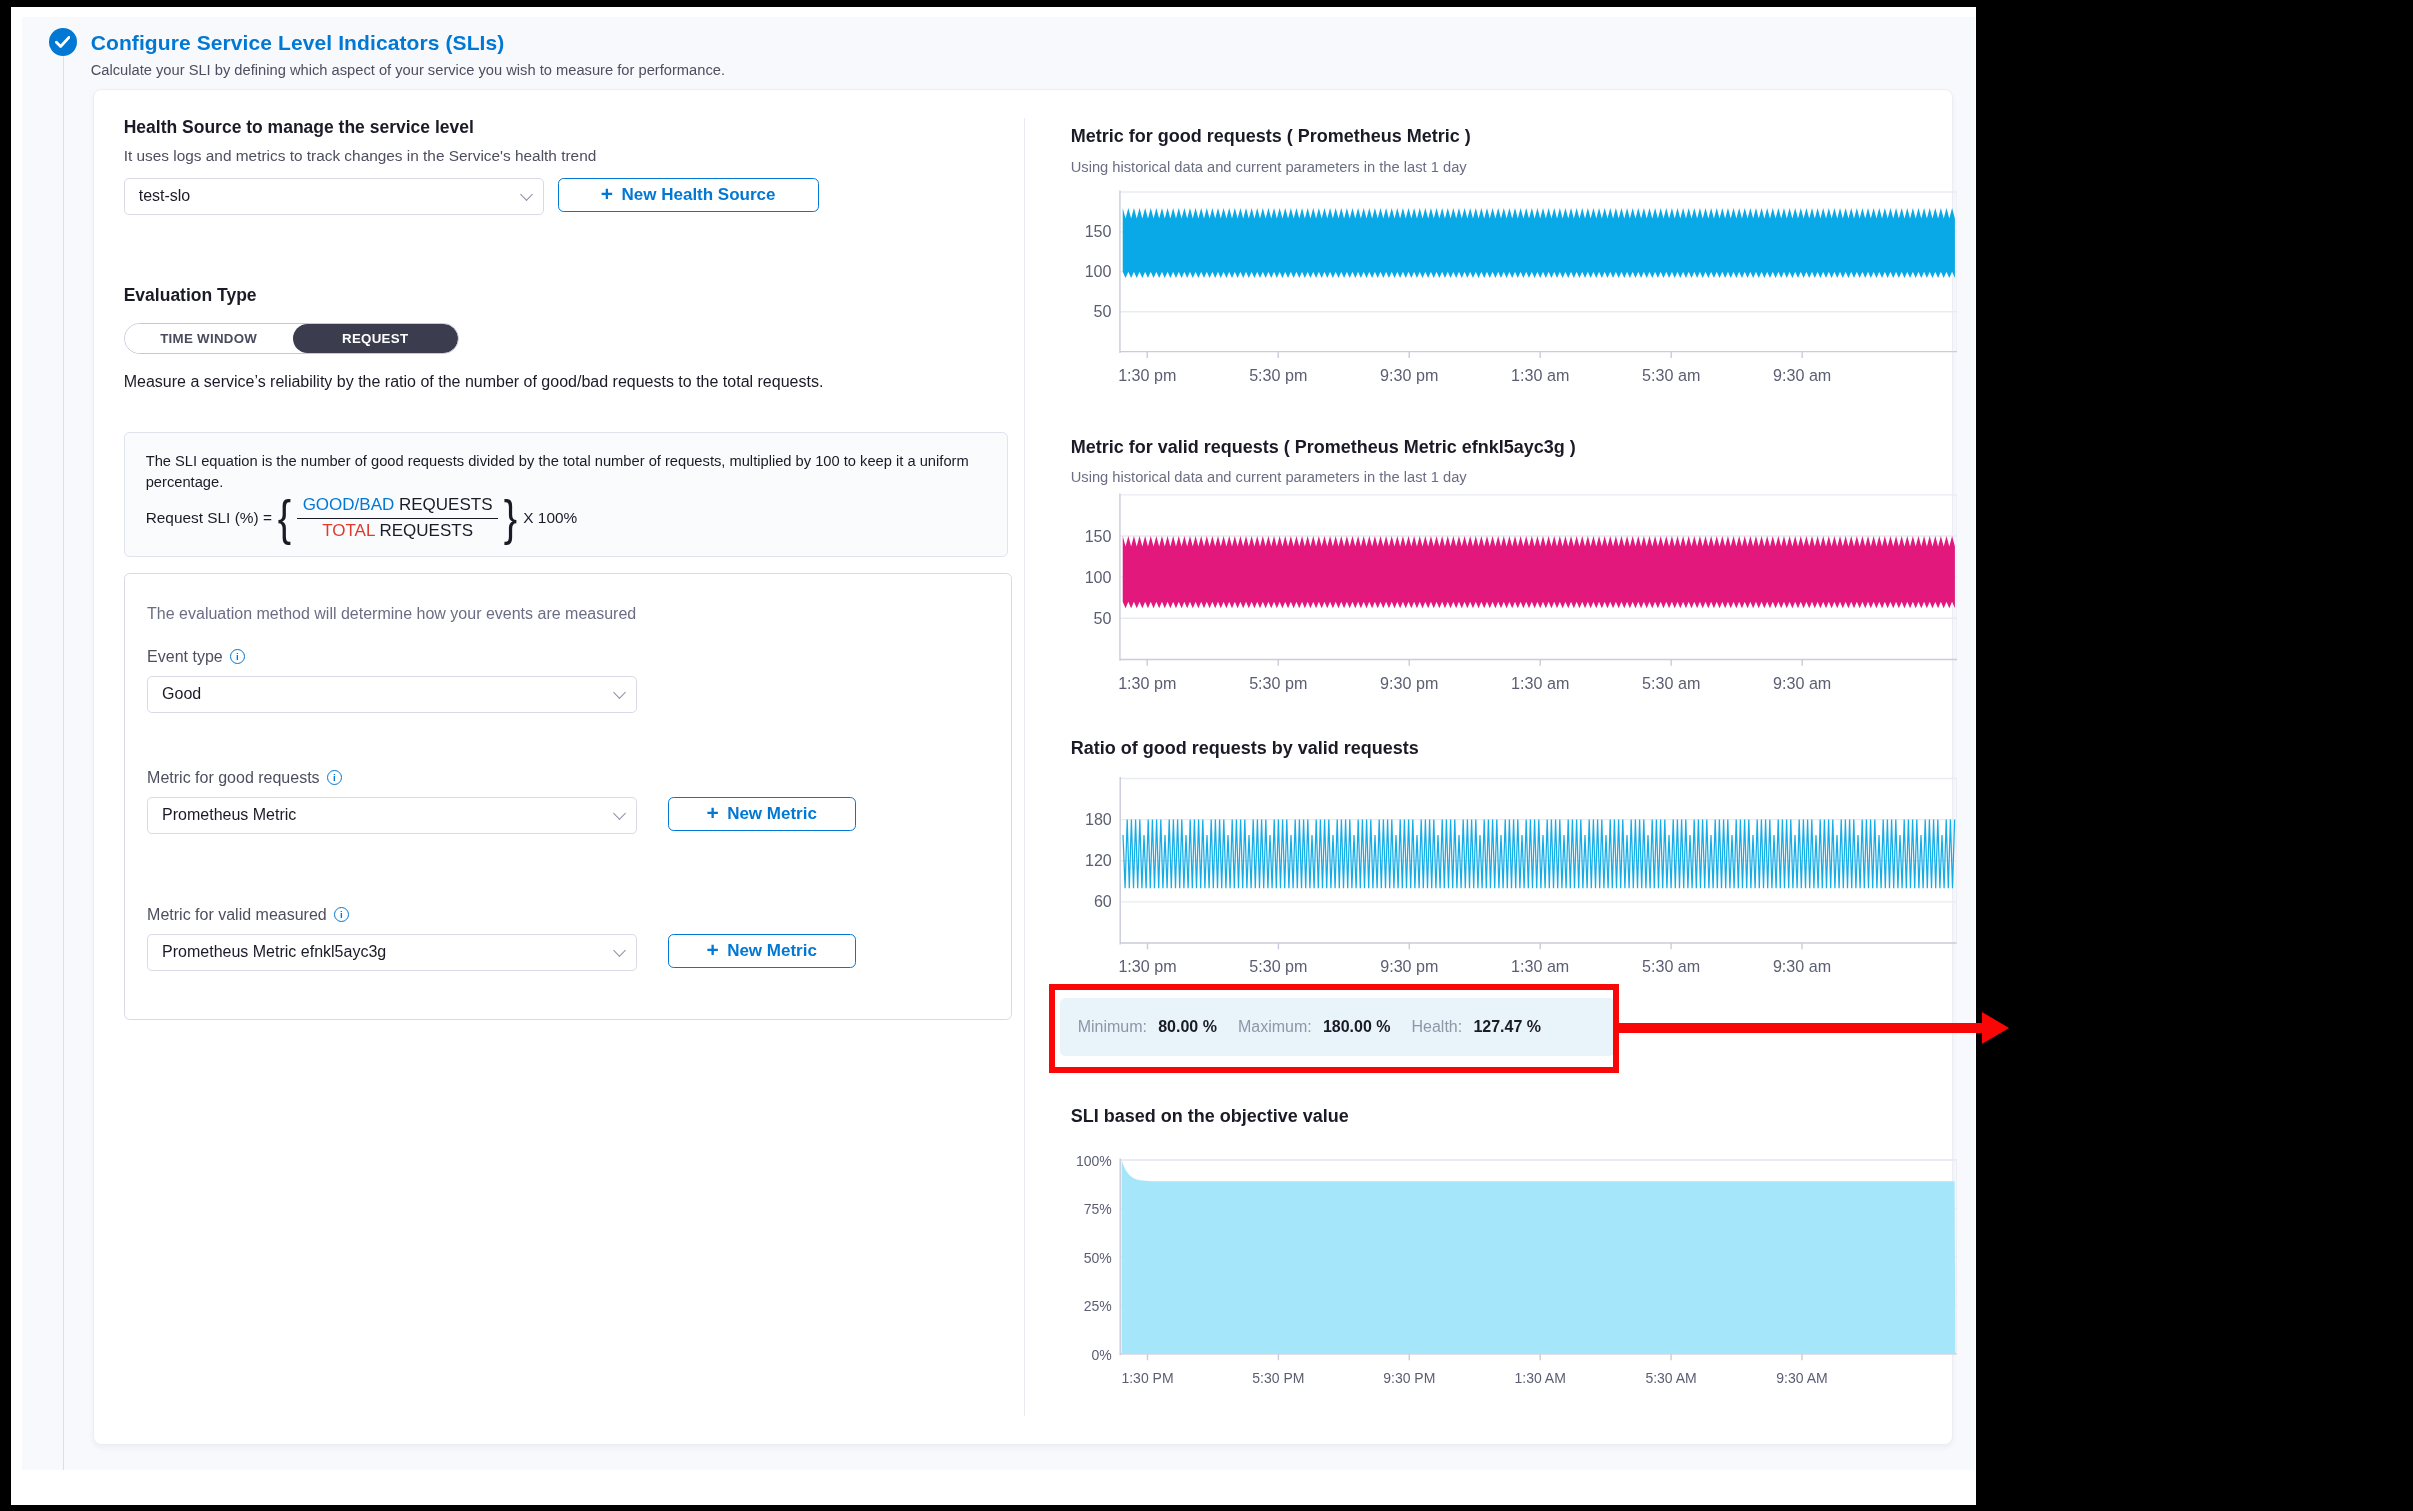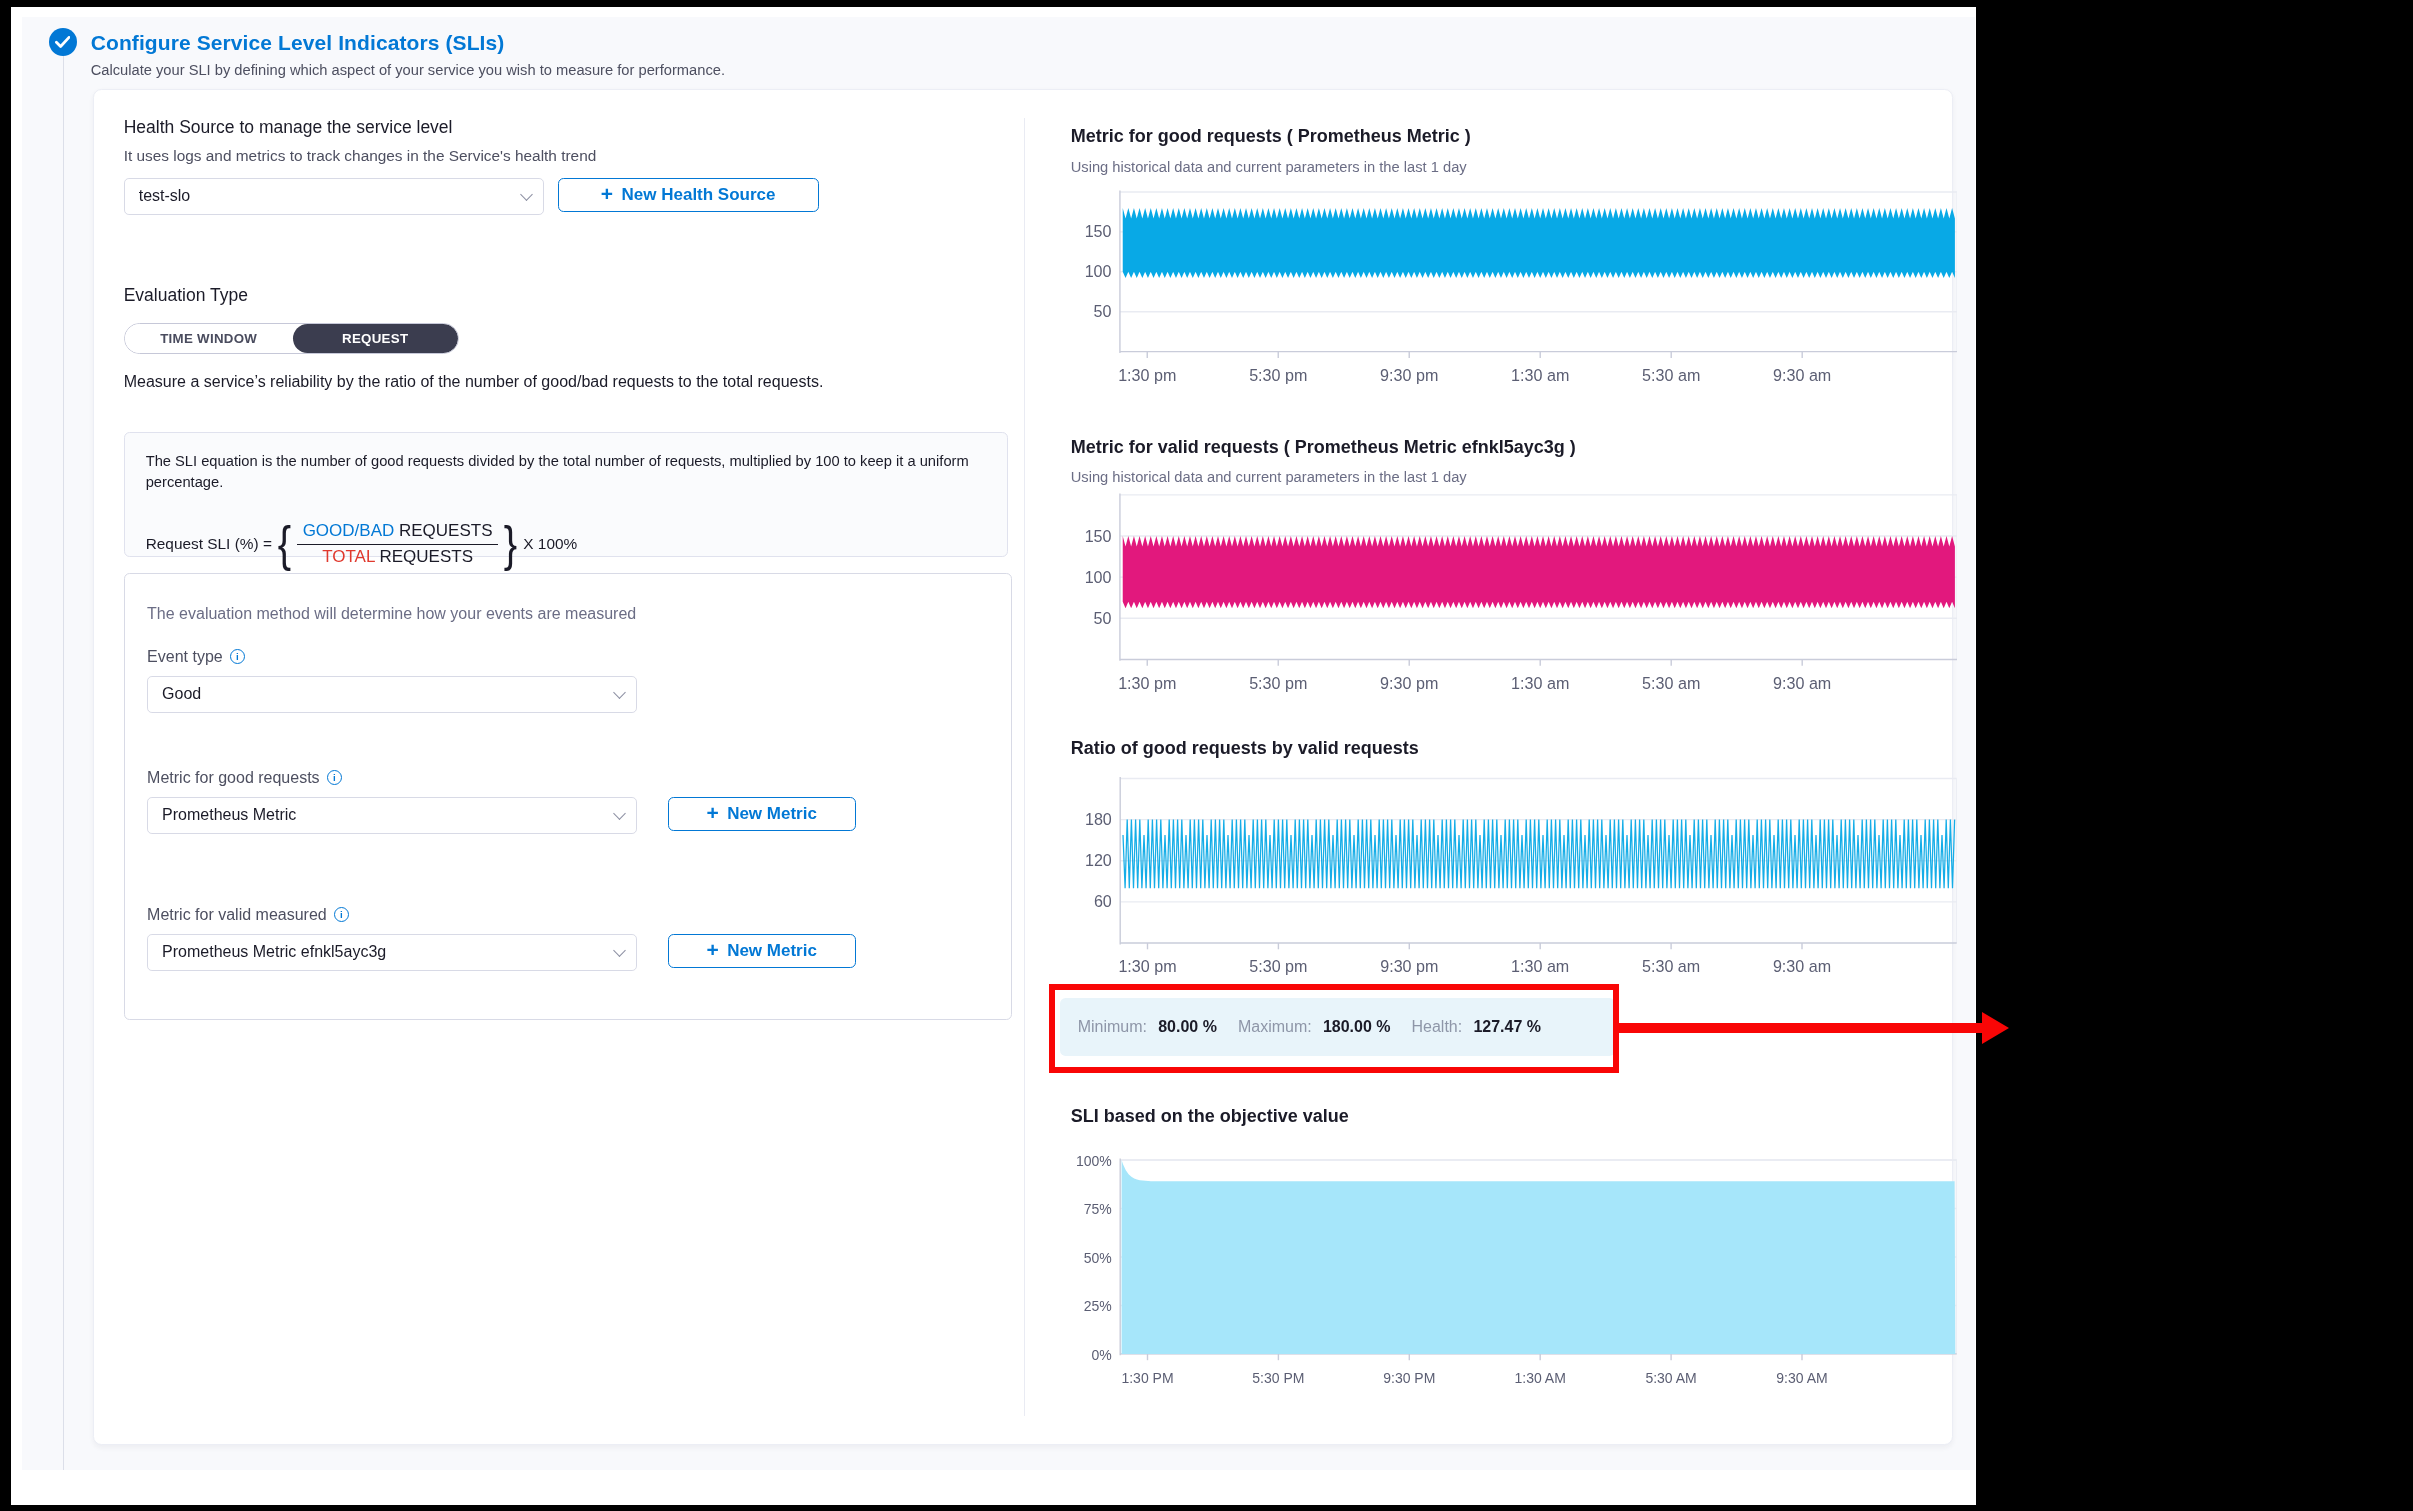--- a/index.html
+++ b/index.html
@@ -11,41 +11,41 @@
   .stepper-rail { position:absolute; left:41px; top:19.6px; bottom:0; width:1.4px; background:#dcdfe9; }
   .check-circle { position:absolute; left:27px; top:11.2px; width:28px; height:28px; border-radius:50%;
     background:#0278d5; display:flex; align-items:center; justify-content:center; }
   .page-title { position:absolute; left:69px; top:14.7px; font-size:21px; font-weight:bold; color:#0278d5; letter-spacing:0.1px; }
   .page-subtitle { position:absolute; left:69px; top:45px; font-size:14.7px; color:#4d4f60; }
   .card { position:absolute; left:71px; top:72px; width:1860px; height:1356px; background:#fff;
     border:0.7px solid #eceef5; border-radius:8.4px; box-shadow:0 2.1px 5.6px rgba(40,41,61,.05); }
   .v-divider { position:absolute; left:930px; top:28px; bottom:28px; width:1.4px; background:#e9ebf3; }
 
   
-  .lbl-strong { position:absolute; font-size:17.5px; font-weight:normal; color:#1b1b28; }
+  .lbl-strong { position:absolute; font-size:17.5px; font-weight:bold; color:#1b1b28; }
   .lbl-hint   { position:absolute; font-size:15.4px; color:#4d4f60; }
   .dropdown { position:absolute; height:37px; background:#fff; border:0.7px solid #d8dae6; border-radius:4.9px;
     display:flex; align-items:center; padding:0 14px; font-size:16px; color:#1b1b28; cursor:pointer; }
   .dropdown .chev { margin-left:auto; width:9px; height:9px; border-right:1.4px solid #8d90a3;
     border-bottom:1.4px solid #8d90a3; transform:rotate(45deg) translateY(-2.8px); }
   .btn-outline { position:absolute; height:34px; border:1.4px solid #0278d5; border-radius:5.6px; background:#fff;
     color:#0278d5; font-weight:bold; font-size:17px; display:flex; align-items:center; justify-content:center;
     gap:8.4px; cursor:pointer; }
   .btn-outline .plus { font-size:21px; font-weight:bold; line-height:1; transform:translateY(-1.4px); }
   .toggle { position:absolute; left:30px; top:233px; height:31px; display:flex; border:1.4px solid #c6c8d8;
     border-radius:17px; background:#fff; overflow:hidden; }
   .toggle .seg { display:flex; align-items:center; justify-content:center; font-size:13.3px; font-weight:bold;
     letter-spacing:0.3px; cursor:pointer; }
   .toggle .seg.off { width:168px; color:#4a4c5e; background:#fff; }
   .toggle .seg.on  { width:165px; color:#fff; background:#3b3d4f; border-radius:17px; }
   .para { position:absolute; left:30px; top:280px; width:861px; font-size:16px; line-height:23px; color:#1b1b28; }
   .eq-box { position:absolute; left:30px; top:342px; width:884px; height:125px; background:#fafbfd;
     border:0.7px solid #e0e2ee; border-radius:5.6px; padding:18px 21px; }
   .eq-note { font-size:14.7px; line-height:21px; color:#1b1b28; }
-  .eq-row { display:flex; align-items:center; margin-top:28px; font-size:15.4px; color:#1b1b28; }
+  .eq-row { display:flex; align-items:center; margin-top:2px; font-size:15.4px; color:#1b1b28; }
   .brace { font-size:50px; font-weight:200; color:#1b1b28; transform:scaleX(.8); line-height:0; }
   .frac { display:flex; flex-direction:column; align-items:center; margin:0 4.2px; }
   .frac .num { font-size:17px; padding:0 5.6px 2.8px; border-bottom:1.4px solid #1b1b28; }
   .frac .den { font-size:17px; padding:2.8px 5.6px 0; }
   .c-blue { color:#0278d5; } .c-red { color:#e0392e; }
   .method-box { position:absolute; left:30px; top:483px; width:888px; height:447px; background:#fff;
     border:0.7px solid #d8dae6; border-radius:5.6px; }
   .method-note { position:absolute; left:22.4px; top:31px; font-size:16px; color:#6b6d85; }
   .field-label { position:absolute; font-size:16px; color:#4d4f60; display:flex; align-items:center; gap:7px; }
   .info-i { width:15.4px; height:15.4px; border:1.4px solid #0278d5; border-radius:50%; color:#0278d5;

